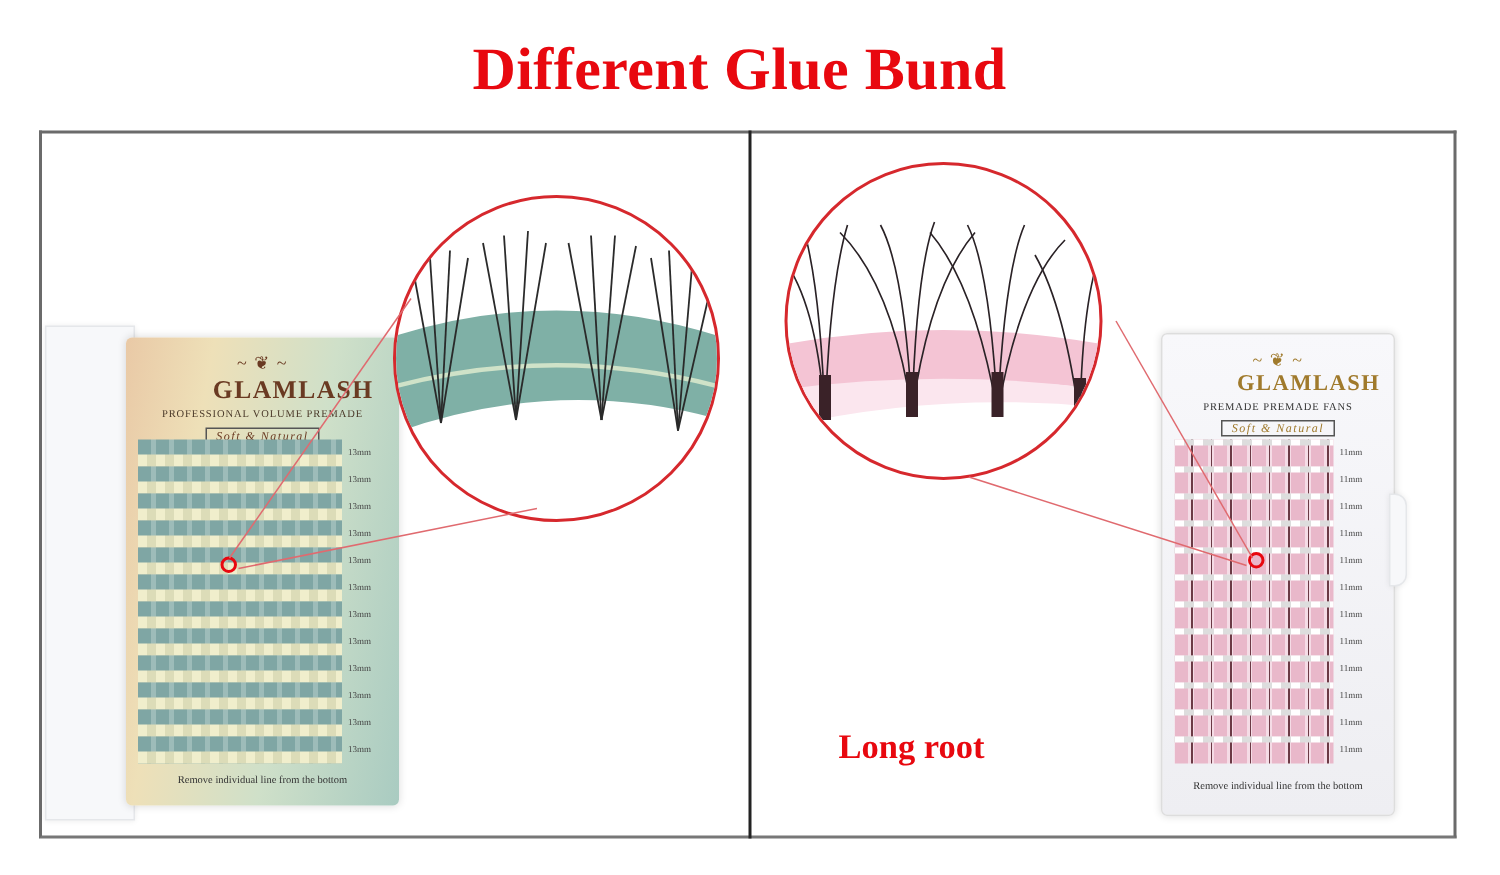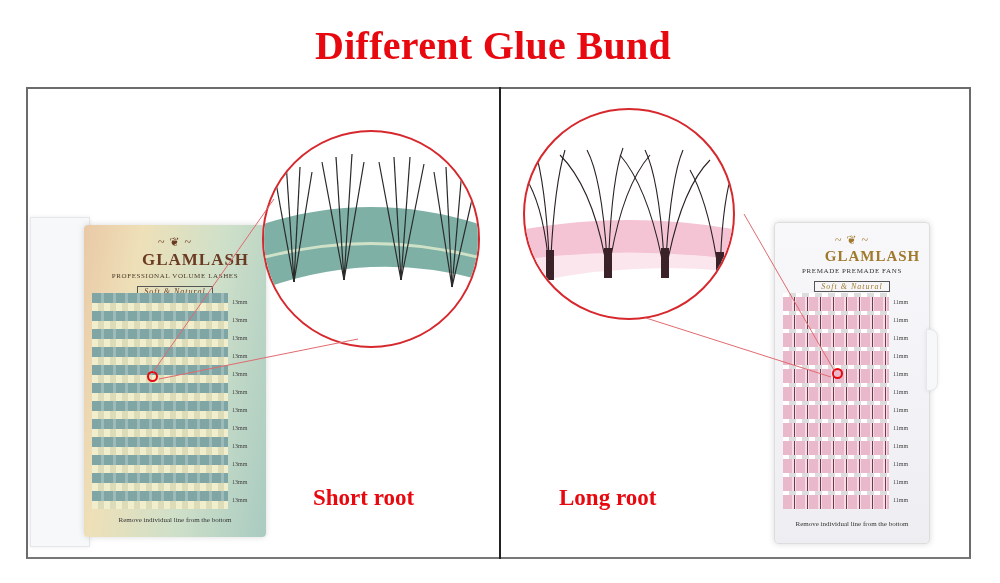--- a/index.html
+++ b/index.html
@@ -41,21 +41,21 @@
 
 <div class="frame"></div>
 <div class="divider"></div>
 
 <div class="panel left">
   <div class="case-lid" style="left:2px;top:128px;width:58px;height:328px;"></div>
   <div class="tray green" style="left:56px;top:136px;width:182px;height:312px;">
     <div class="brand" style="top:10px;color:#6a3a22;">
       <span class="ornament">~ ❦ ~</span>
       <span class="name">GLAMLASH</span>
-      <span class="sub" style="color:#4b3a2a">PROFESSIONAL VOLUME LASHES</span>
+      <span class="sub" style="color:#4b3a2a">PROFESSIONAL VOLUME PREMADE</span>
       <span class="tag">Soft &amp; Natural</span>
     </div>
     <div class="rows" style="left:8px;top:68px;width:172px;">
       <div class="row">
           <div class="strip"></div>
           <div class="size">13mm</div>
         </div>
       <div class="row">
           <div class="strip"></div>
           <div class="size">13mm</div>
@@ -125,21 +125,20 @@
           <path d="M188 155 L182 35"></path>
           <path d="M188 155 L198 38"></path>
           <path d="M188 155 L212 50"></path>
       </g>
     </svg>
   </div>
   <svg class="lines" width="471" height="468">
     <line x1="125" y1="283" x2="246" y2="110" stroke="#e06a6f" stroke-width="1"></line>
     <line x1="131" y1="290" x2="330" y2="250" stroke="#e06a6f" stroke-width="1"></line>
   </svg>
-  <div class="caption" style="left:285px;top:396px;">Short root</div>
 </div>
 
 <div class="panel right">
   <div class="tray pink" style="left:273px;top:133px;width:154px;height:320px;">
     <div class="brand" style="top:10px;color:#a07a2c;">
       <span class="ornament">~ ❦ ~</span>
       <span class="name" style="font-size:15px;">GLAMLASH</span>
       <span class="sub" style="color:#333;">PREMADE PREMADE FANS</span>
       <span class="tag">Soft &amp; Natural</span>
     </div>

